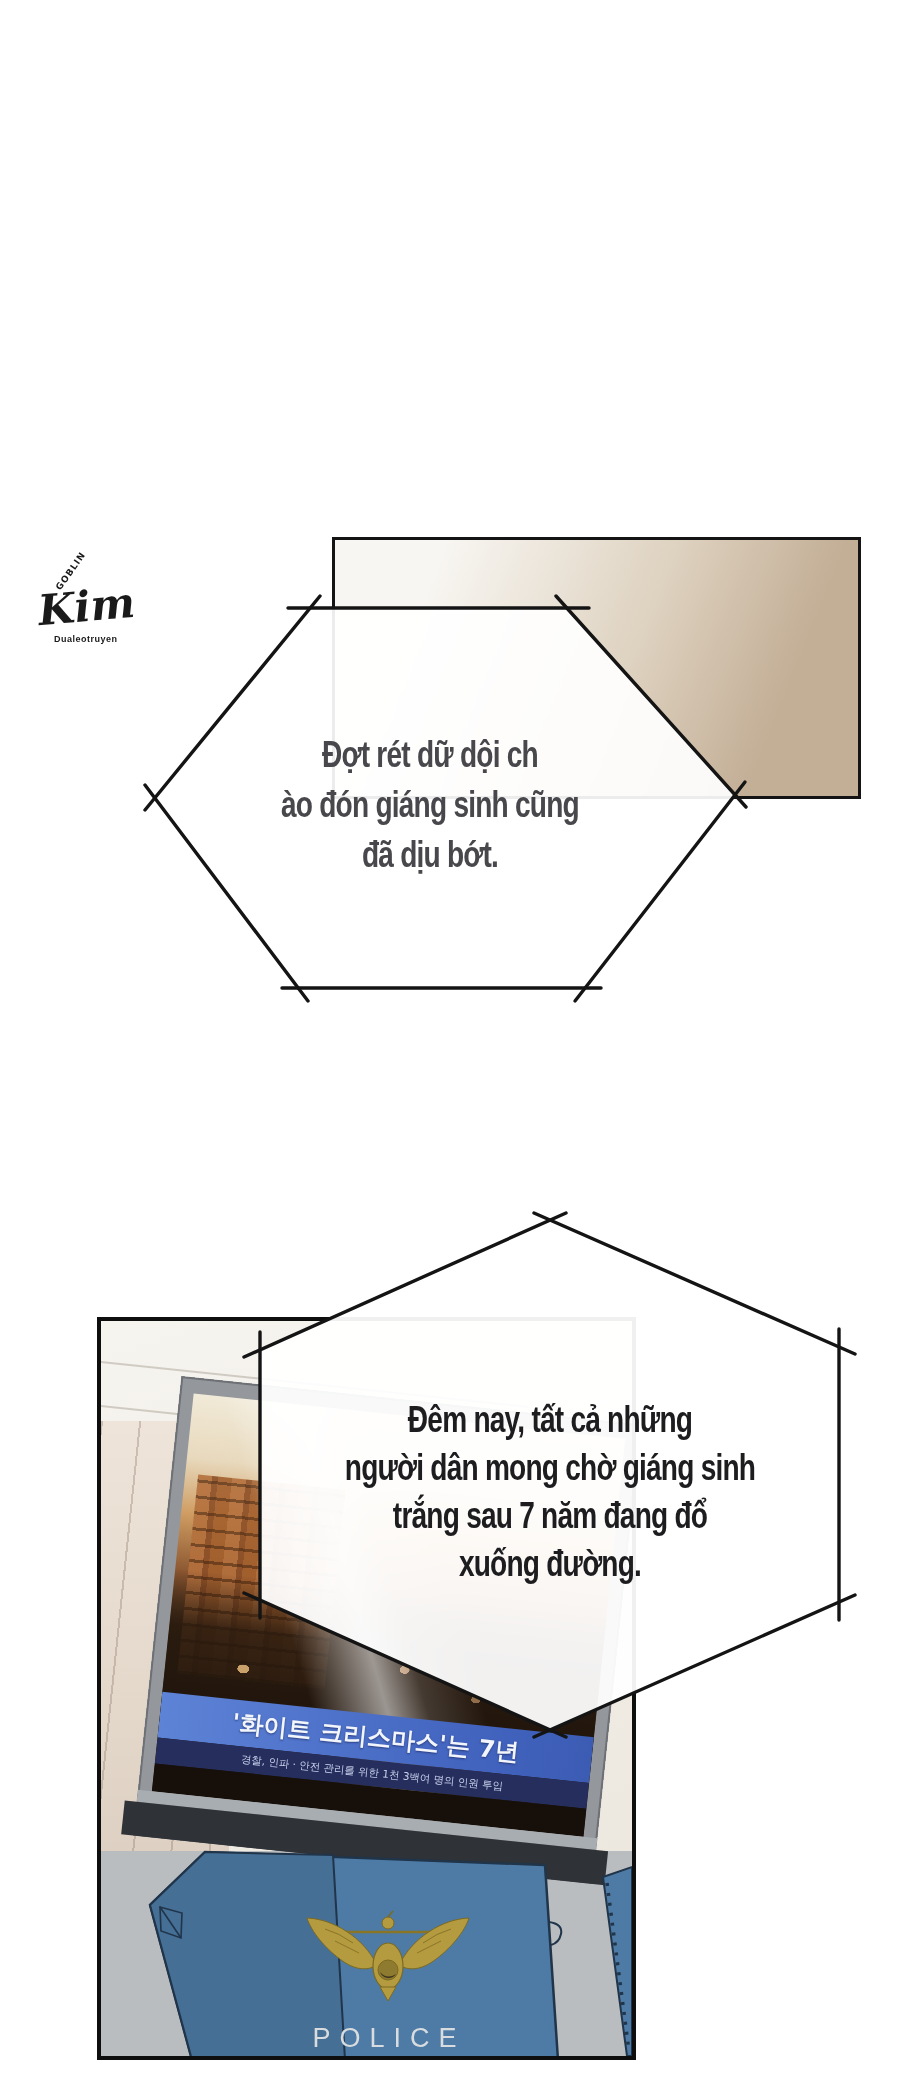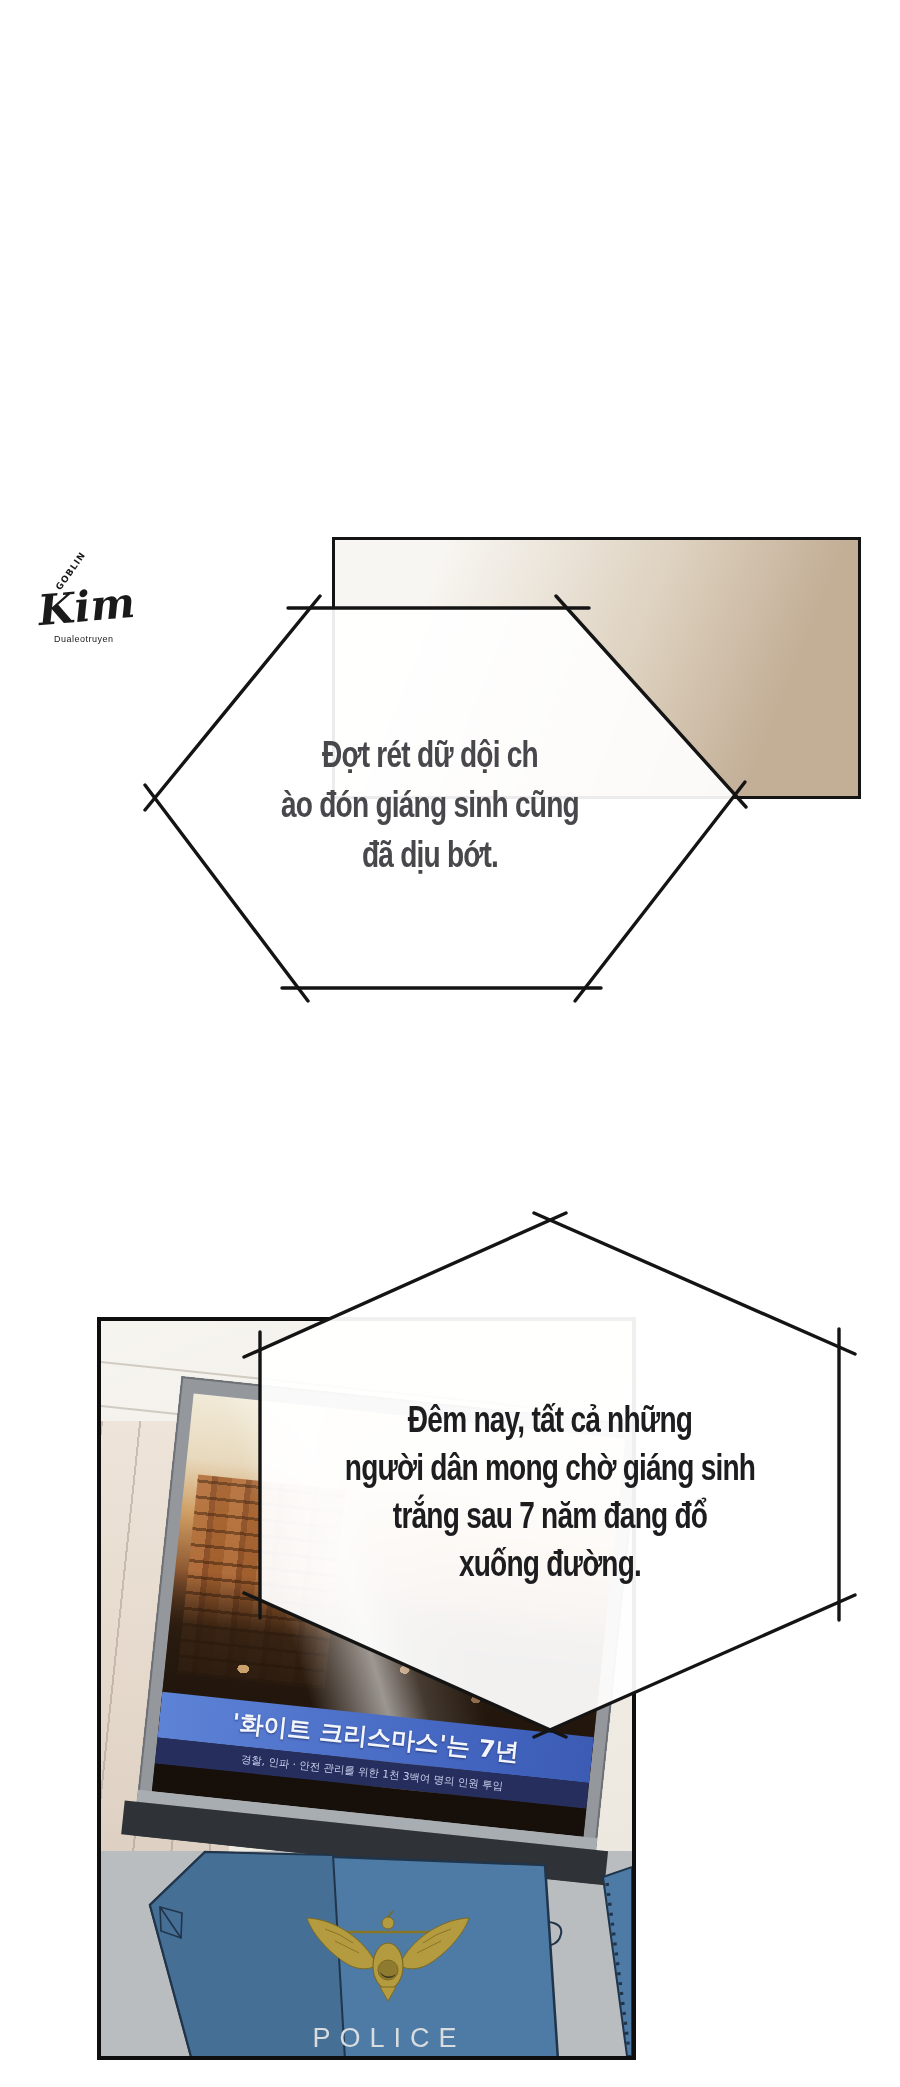--- a/index.html
+++ b/index.html
@@ -5,21 +5,21 @@
   html,body{margin:0;padding:0;}
   body{width:900px;height:2087px;position:relative;background:#ffffff;overflow:hidden;
        font-family:"Liberation Sans", sans-serif;}
 
   
   .watermark{position:absolute;left:34px;top:580px;width:110px;height:75px;color:#1a1a1a;}
   .wm-top{position:absolute;left:28px;top:2px;font-size:9px;font-weight:bold;letter-spacing:1px;
           transform:rotate(-55deg);transform-origin:left bottom;font-family:"DejaVu Sans",sans-serif;}
   .wm-name{position:absolute;left:4px;top:6px;font-size:42px;font-weight:bold;font-style:italic;
            font-family:"DejaVu Serif",serif;transform:rotate(-5deg);line-height:1;}
-  .wm-sub{position:absolute;left:20px;top:54px;font-size:9px;font-weight:normal;letter-spacing:.5px;}
+  .wm-sub{position:absolute;left:20px;top:54px;font-size:9px;font-weight:bold;letter-spacing:.5px;}
 
   
   .panel1{position:absolute;left:332px;top:537px;width:523px;height:256px;
           border:3px solid #141414;
           background:linear-gradient(112deg,#f8f6f2 18%,#ded2c0 55%,#c3ae96 82%);}
 
   
   .panel2{position:absolute;left:97px;top:1317px;width:531px;height:735px;
           border:4px solid #0e0e0e;background:linear-gradient(160deg,#f6f4ef 0%,#efebe3 60%,#e9e4da 100%);
           overflow:hidden;}

